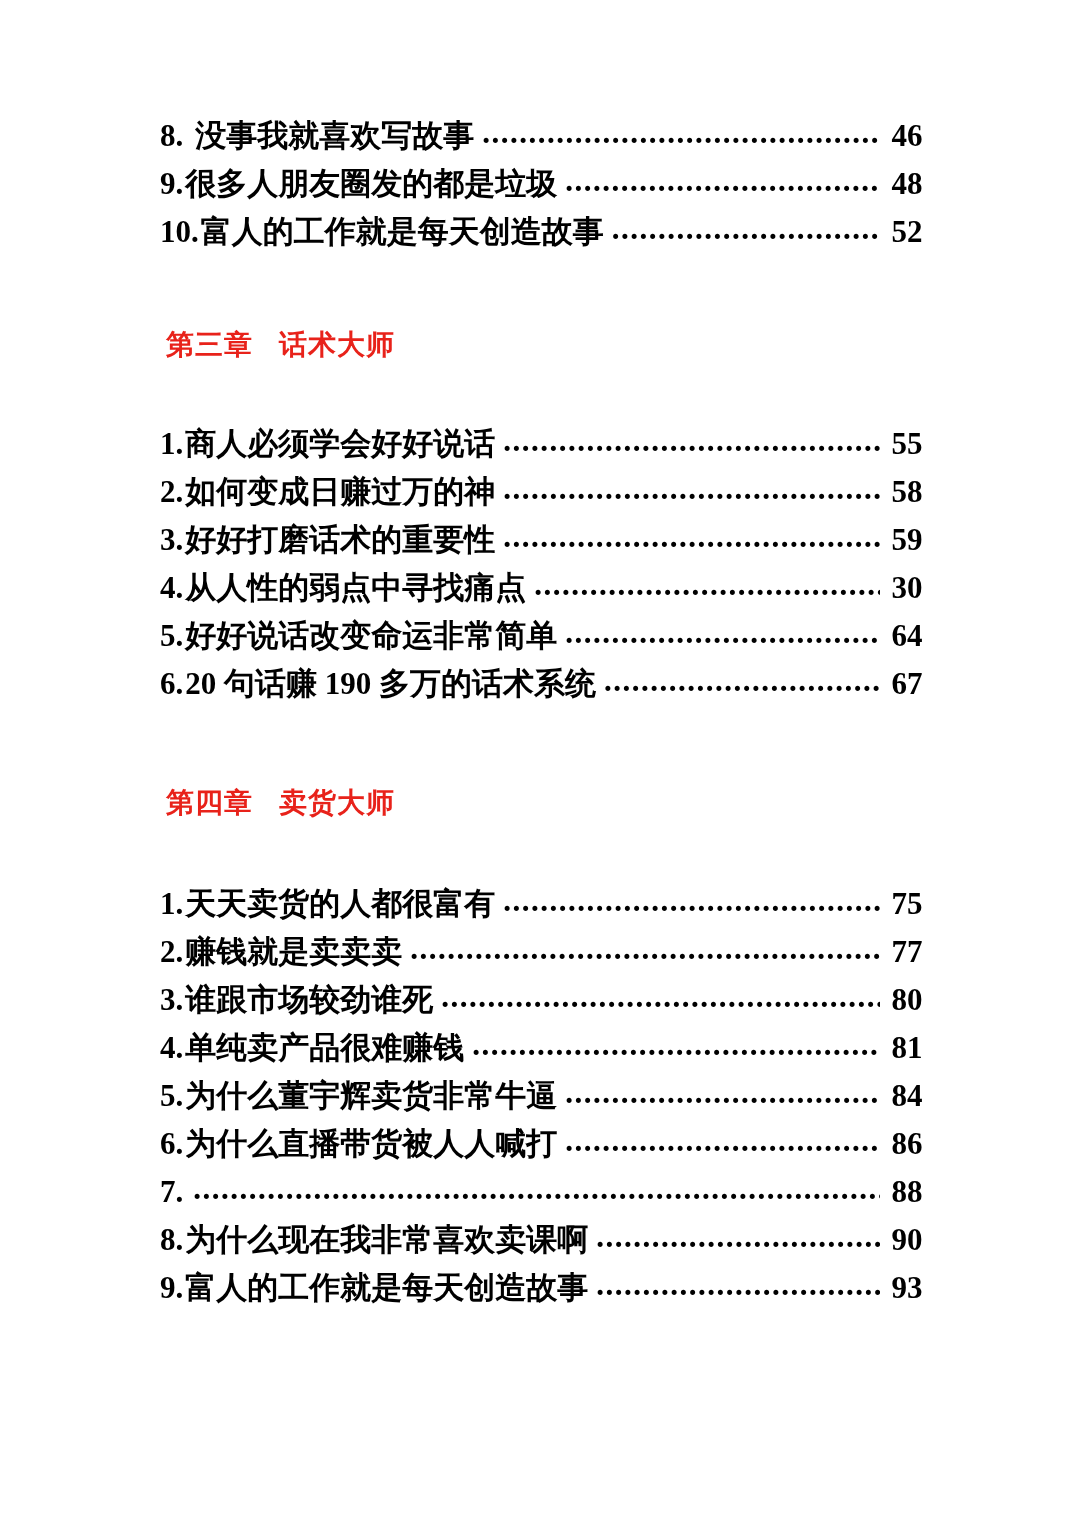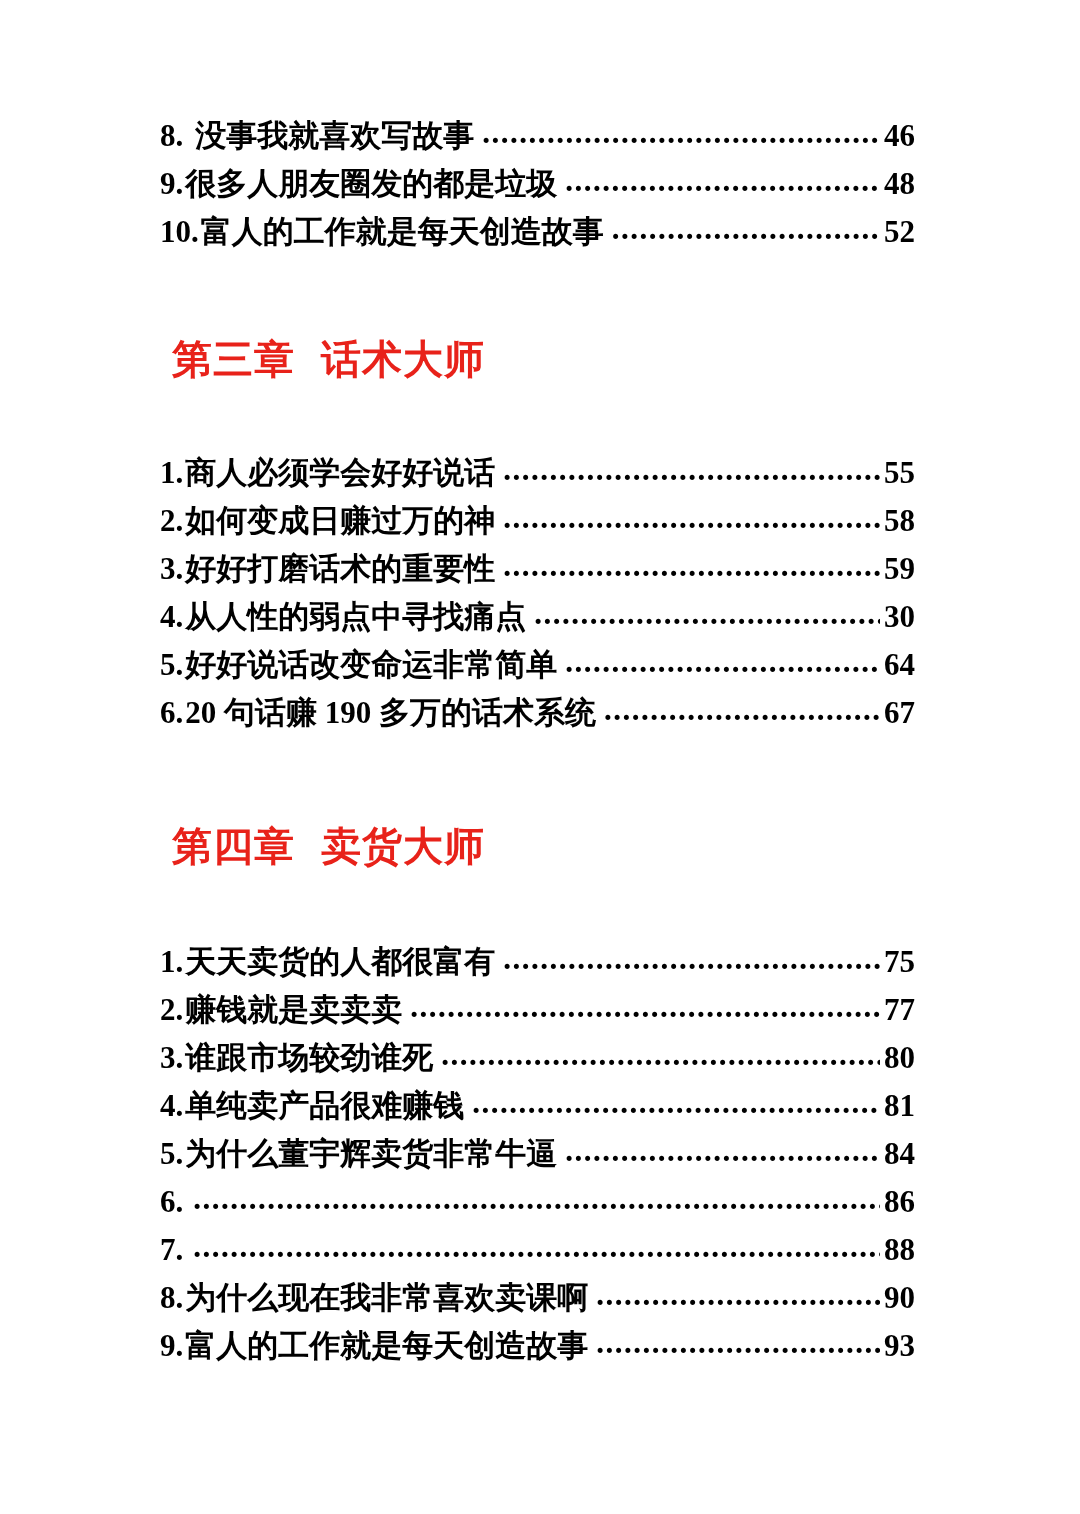--- a/index.html
+++ b/index.html
@@ -51,30 +51,30 @@
     overflow: hidden;
     white-space: nowrap;
     font-weight: bold;
     letter-spacing: 1.5px;
     margin: 0 4px 0 8px;
     position: relative;
     top: -3px;
   }
   .toc-page {
     flex: 0 0 auto;
-    text-align: left;
+    text-align: center;
     min-width: 46px;
   }
   .chapter-head {
     color: #e8221a;
     font-family: Liberation Sans, sans-serif;
     font-weight: bold;
-    font-size: 40px;
+    font-size: 28px;
     letter-spacing: 1px;
-    margin: 12px;
+    margin: 6px;
     white-space: nowrap;
   }
   .block-gap-1 { height: 56px; }
   .block-gap-2 { height: 58px; }
   .block-gap-3 { height: 62px; }
   .block-gap-4 { height: 60px; }
   .chapter-title-spacer { display: inline-block; width: 26px; }
 </style>
 </head>
 <body>
@@ -179,20 +179,21 @@
       <span class="toc-page">81</span>
     </li>
     <li class="toc-row">
       <span class="toc-num">5.</span>
       <span class="toc-title">为什么董宇辉卖货非常牛逼</span>
       <span class="toc-dots">..............................................................................................</span>
       <span class="toc-page">84</span>
     </li>
     <li class="toc-row">
       <span class="toc-num">6.</span>
+      <span class="toc-title">为什么直播带货被人人喊打</span>
       <span class="toc-dots">..............................................................................................</span>
       <span class="toc-page">86</span>
     </li>
     <li class="toc-row">
       <span class="toc-num">7.</span>
       <span class="toc-dots">..............................................................................................</span>
       <span class="toc-page">88</span>
     </li>
     <li class="toc-row">
       <span class="toc-num">8.</span>

